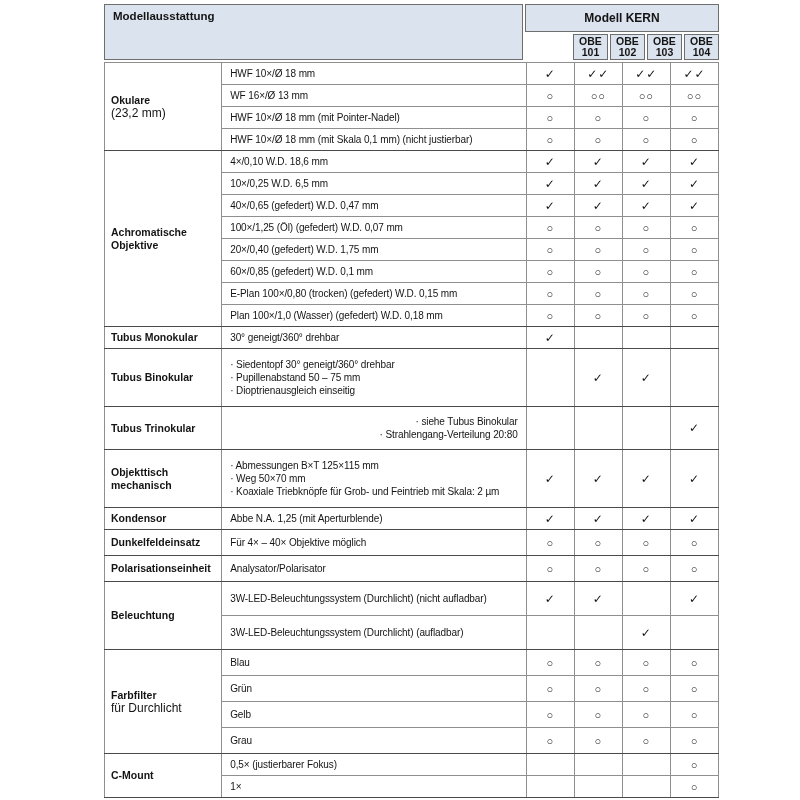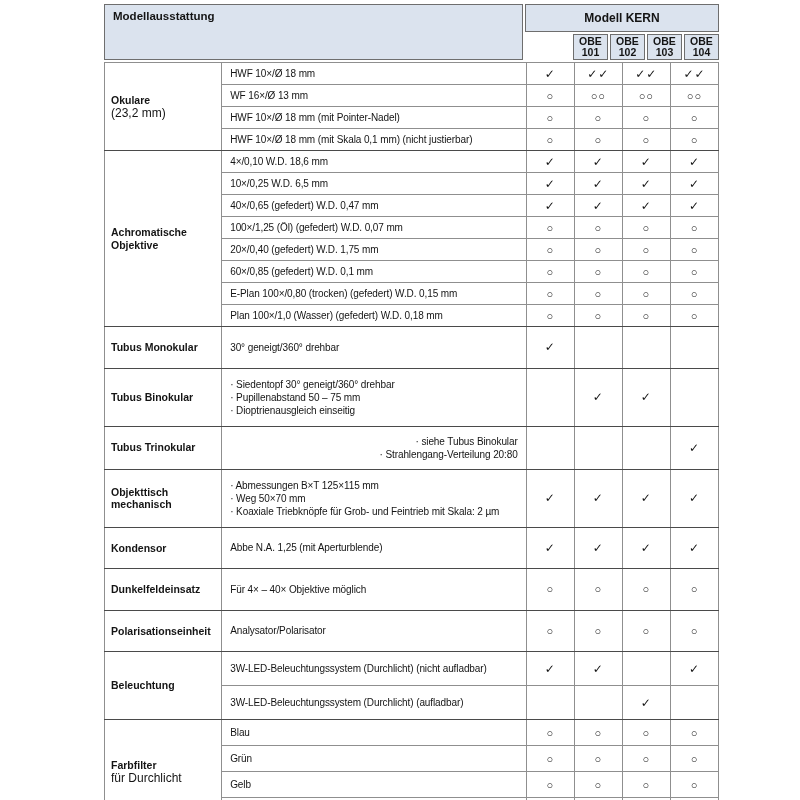--- a/index.html
+++ b/index.html
@@ -27,21 +27,21 @@
     font-size:12px;font-weight:bold;}
   .model-row{flex:1;display:flex;gap:2px;margin-left:48px;}
   .hcell.model{flex:1;display:flex;flex-direction:column;align-items:center;justify-content:center;
     font-size:10.5px;font-weight:bold;line-height:11px;}
 
   
   table.body{margin-top:2px;width:615px;border-collapse:collapse;table-layout:fixed;
     border:1px solid var(--border-dark);}
   col.c-cat{width:117px;} col.c-desc{width:304px;} col.c-m{width:48px;}
   td{border:1px solid var(--border-light);vertical-align:middle;}
-  td.cat{padding:14px 6px;border-bottom-color:var(--border-dark);}
+  td.cat{padding:4px 6px;border-bottom-color:var(--border-dark);}
   .cat-title{font-weight:bold;font-size:10.5px;line-height:12.5px;}
   .cat-sub{font-size:12px;line-height:12px;}
   td.desc{padding:4px 8px;font-size:10px;line-height:13px;letter-spacing:-0.1px;}
   td.mark{text-align:center;padding:0;letter-spacing:1px;}
   td.mark.mk-check{font-size:12px;font-weight:bold;}
   td.mark.mk-circle{font-size:11px;}
   td.ge{border-bottom-color:var(--border-dark);}
 
   
   tr.g3 td.desc,tr.g5 td.desc{padding-top:9px;padding-bottom:9px;}

